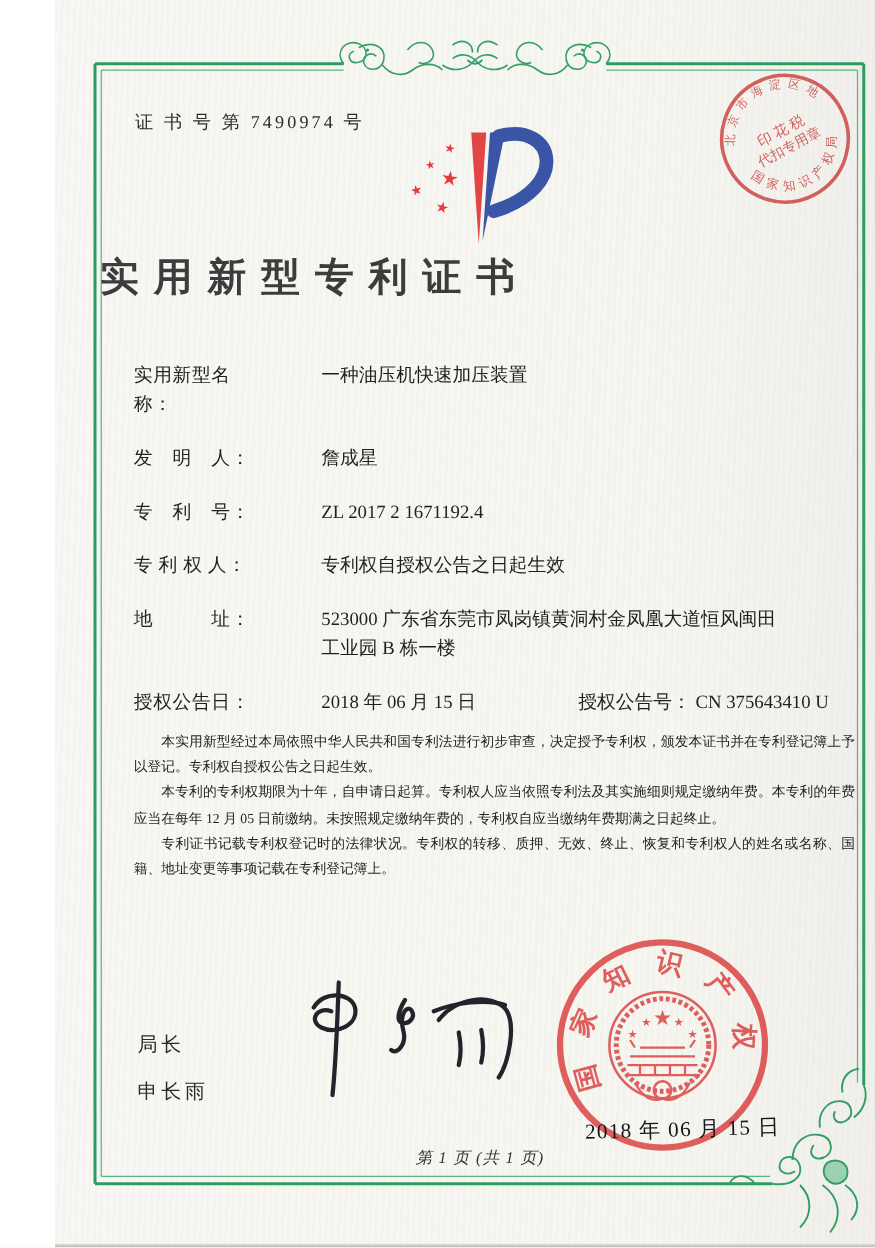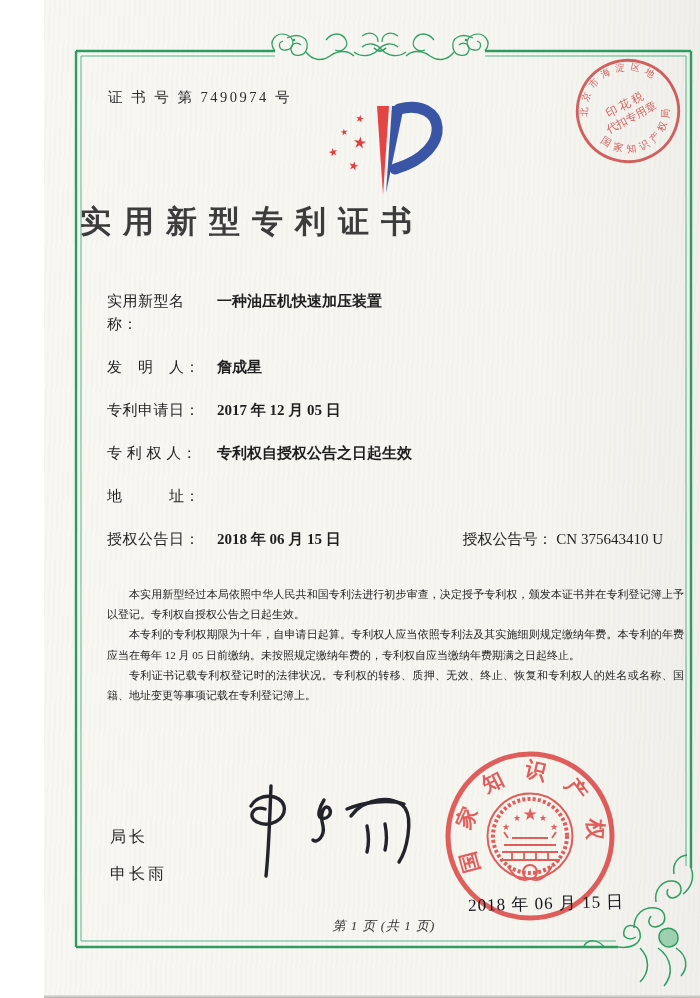--- a/index.html
+++ b/index.html
@@ -17,23 +17,23 @@
     background:linear-gradient(to right,#cfcec9,#7c7c78);}
   .scan-edge-bottom{position:absolute;left:0;bottom:0;width:100%;height:3px;
     background:linear-gradient(to bottom,#e2e1dc,#b6b5b0);}
   svg{position:absolute;overflow:visible;}
   .border-svg{left:0;top:0;}
   .cert-number{position:absolute;left:64px;top:88px;font-size:14.5px;letter-spacing:2.5px;color:#2b2b2b;}
   .logo{left:260px;top:98px;}
   .title{position:absolute;left:0;top:201px;width:700px;text-align:left;
     font-size:31px;font-weight:700;letter-spacing:12px;color:#3c3c3c;text-indent:12px;padding-left:24px;}
   .fields{position:absolute;left:63px;top:290px;width:556px;font-size:15px;color:#1f1f1f;}
-  .frow{display:flex;margin-bottom:20px;line-height:23px;}
+  .frow{display:flex;margin-bottom:20px;line-height:23px;gap:40px;}
   .frow .lbl{width:106px;flex:0 0 106px;letter-spacing:.5px;}
-  .frow .val{margin-left:4px;font-weight:bold;}
+  .frow .val{margin-left:4px;}
   .frow-grant{}
   .grant-right{margin-left:auto;}
   .paras{position:absolute;left:63px;top:584px;width:577px;font-size:11px;
     line-height:1.84;text-align:justify;color:#242424;}
   .paras p{margin:0;text-indent:2em;}
   .signer{position:absolute;left:66px;top:818px;font-size:16px;letter-spacing:3px;
     line-height:37px;color:#2a2a2a;}
   .signature-svg{left:185px;top:778px;}
   .seal-main{left:398px;top:748px;mix-blend-mode:multiply;opacity:.92;}
   .seal-date{position:absolute;left:424px;top:892px;font-size:17px;color:#15151c;
@@ -111,29 +111,33 @@
   <div class="fields">
     <div class="frow">
       <span class="lbl">实用新型名称：</span>
       <span class="val">一种油压机快速加压装置</span>
     </div>
     <div class="frow">
       <span class="lbl">发　明　人：</span>
       <span class="val">詹成星</span>
     </div>
     <div class="frow">
-      <span class="lbl">专利申请日：</span>
-      <span class="val">2017 年 12 月 05 日</span>
+      <span class="lbl">专　利　号：</span>
+      <span class="val">ZL 2017 2 1671192.4</span>
     </div>
     <div class="frow">
       <span class="lbl">专 利 权 人：</span>
       <span class="val">专利权自授权公告之日起生效</span>
     </div>
     <div class="frow">
       <span class="lbl">地　　　址：</span>
+      <span class="val">
+        <div>523000 广东省东莞市凤岗镇黄洞村金凤凰大道恒风闽田</div>
+        <div>工业园 B 栋一楼</div>
+      </span>
     </div>
     <div class="frow frow-grant">
       <span class="lbl">授权公告日：</span>
       <span class="val">2018 年 06 月 15 日</span>
       <span class="grant-right">
         <span>授权公告号：</span>
         <span>CN 375643410 U</span>
       </span>
     </div>
   </div>

